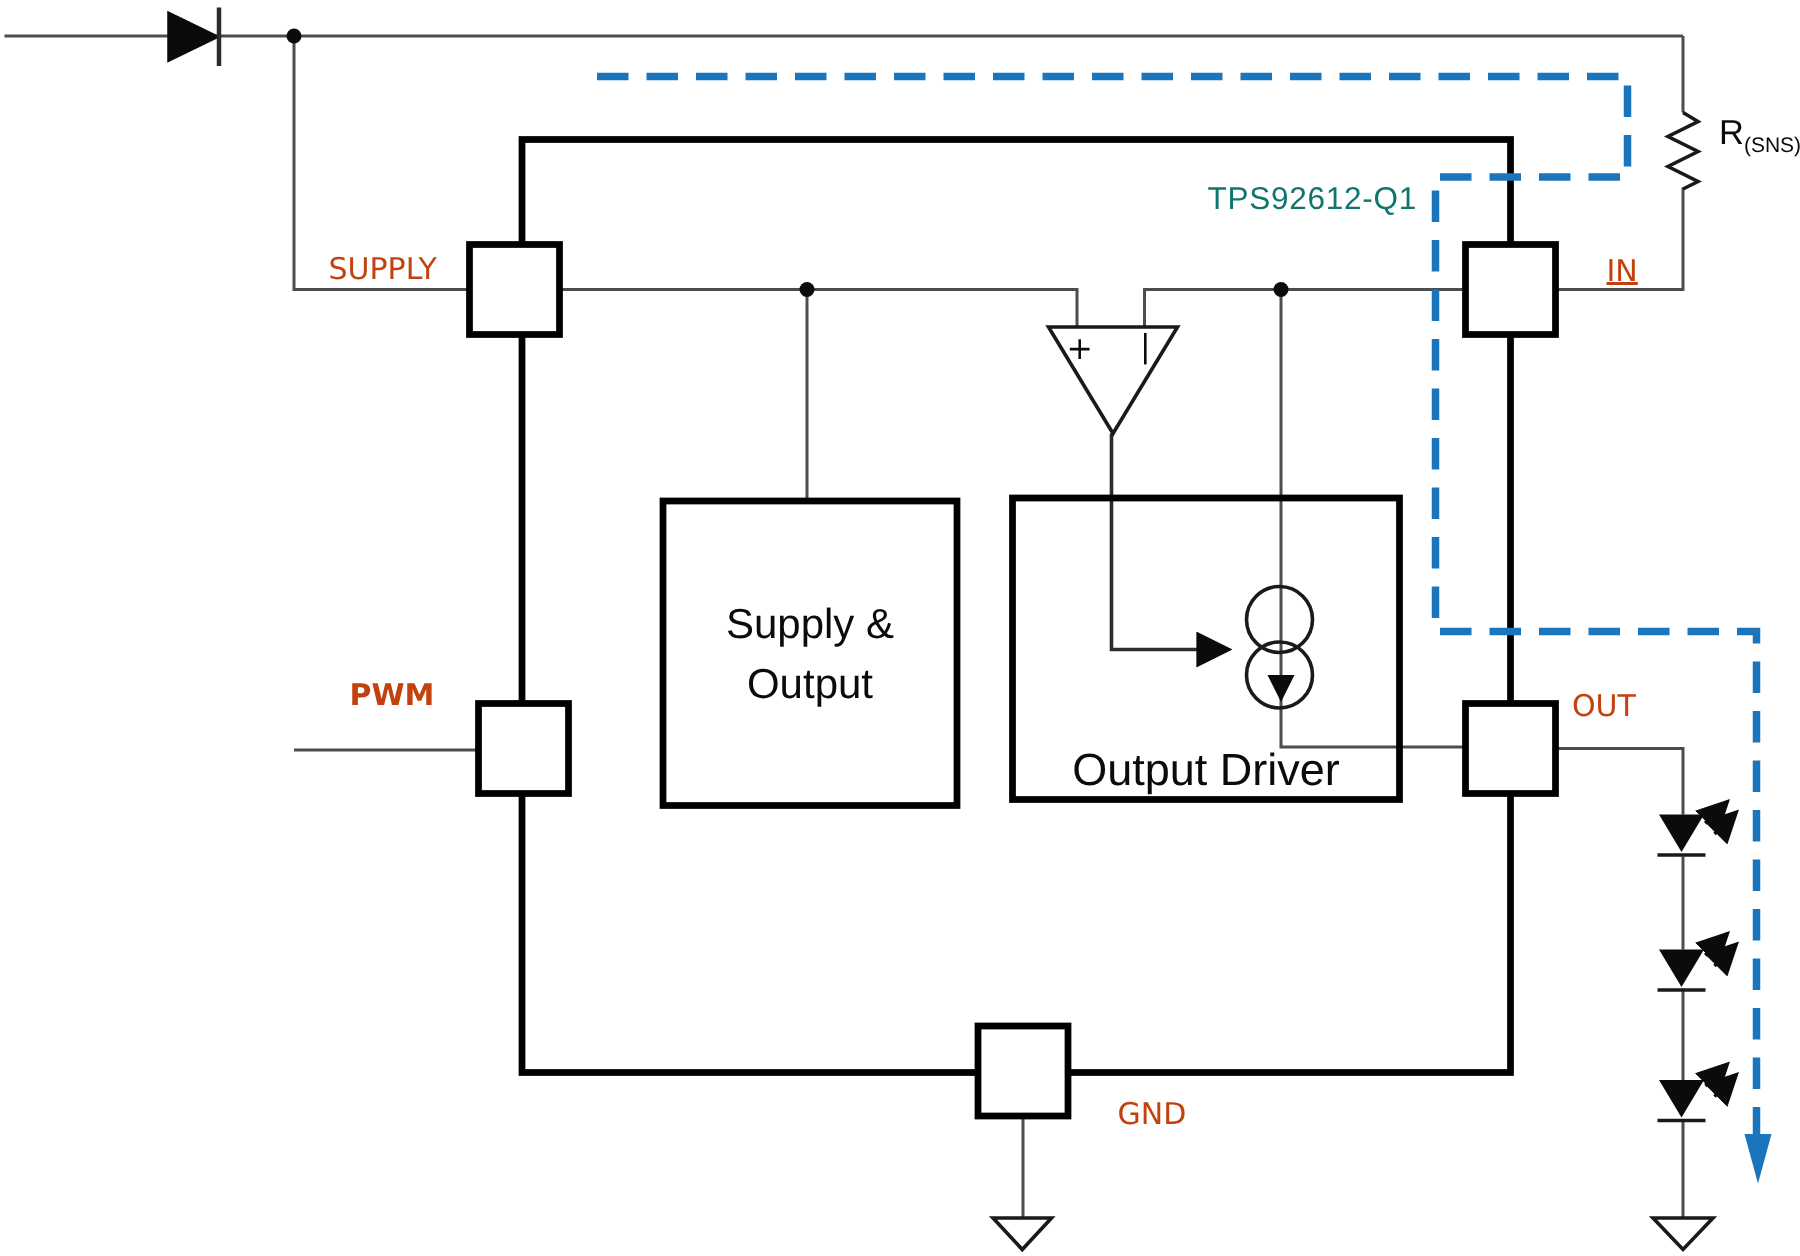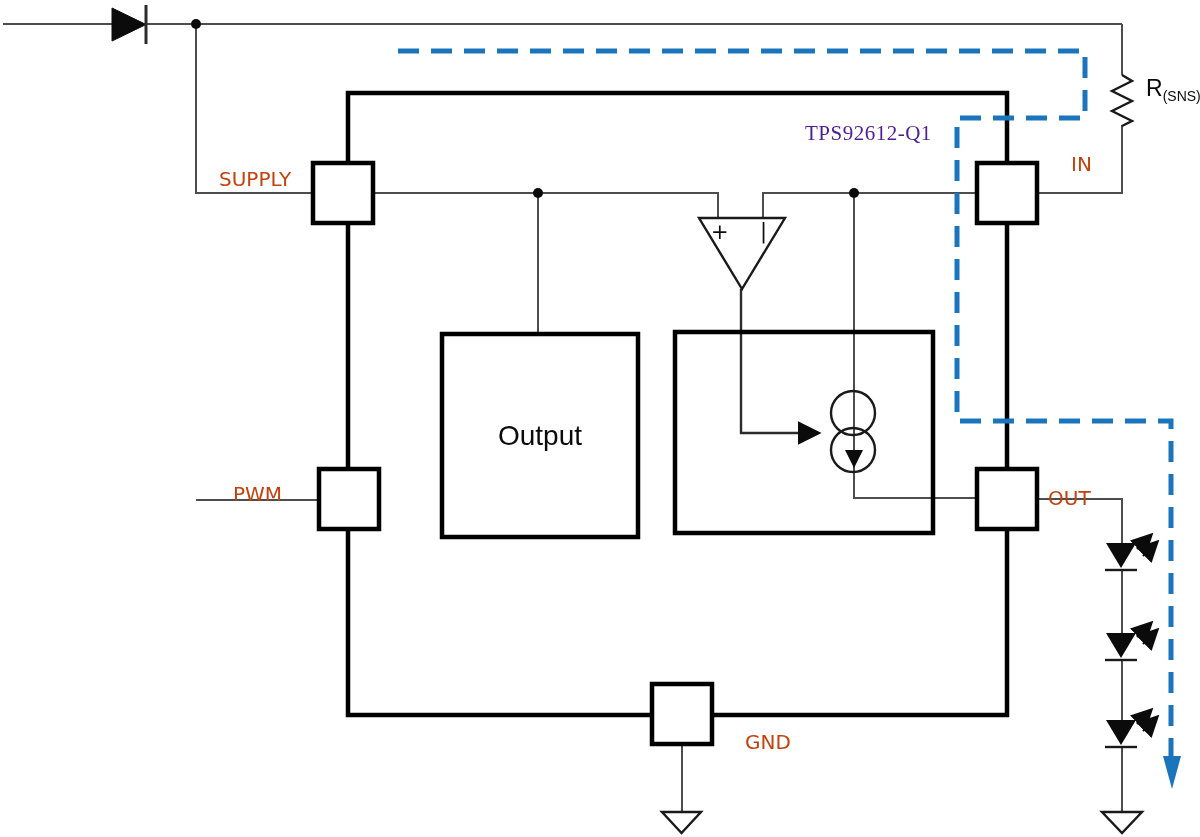--- a/index.html
+++ b/index.html
@@ -1,21 +1,21 @@
 <!DOCTYPE html>
 <html><head>
 <meta charset="utf-8">
 <style>
   html,body{margin:0;padding:0;background:#ffffff;}
   #canvas{position:relative;width:1200px;height:837px;background:#ffffff;overflow:hidden;
           font-family:"Liberation Sans","DejaVu Sans",sans-serif;}
   #wires-svg{position:absolute;left:0;top:0;}
   .lbl{position:absolute;color:#111111;white-space:nowrap;}
   .pin-lbl{font-family:"DejaVu Sans",sans-serif;font-size:20px;color:#c2410c;}
-  .part-lbl{font-family:Liberation Serif, serif;font-size:21px;letter-spacing:.5px;color:#4c1d95;}
+  .part-lbl{font-family:Liberation Sans, sans-serif;font-size:21px;letter-spacing:.5px;color:#0f766e;}
   .blk-lbl{font-family:"Liberation Sans",sans-serif;color:#0b0b0b;}
   .sc-box{position:absolute;left:442px;top:334px;width:196px;height:203px;
           display:flex;flex-direction:column;align-items:center;justify-content:center;
           font-size:28px;line-height:1.42;}
   .od-lbl{position:absolute;left:675px;top:497px;width:258px;text-align:center;font-size:30px;}
   .rsns{font-family:"Liberation Sans",sans-serif;font-size:23px;color:#0b0b0b;}
   .rsns .sub{font-size:14px;vertical-align:-5px;letter-spacing:0;}
   .op-sign{font-family:"DejaVu Sans",sans-serif;font-size:21px;color:#0b0b0b;}
 </style>
 </head>
@@ -105,26 +105,28 @@
 
     <path d="M398,51 H1085 V118 H957 V421 H1171 V756" fill="none" stroke="#1B75BC" stroke-width="5" stroke-dasharray="21 12"></path>
     <polygon points="1163,756 1181,756 1172,789" fill="#1B75BC"></polygon>
   </svg>
 
   <div class="lbl part-lbl" style="left:805px;top:121px;">TPS92612-Q1</div>
 
   <div class="lbl rsns" style="left:1146px;top:75px;text-align:right;"><span>R</span><span class="sub">(SNS)</span></div>
 
   <div class="lbl pin-lbl" style="left:219px;top:167px;">SUPPLY</div>
-  <div class="lbl pin-lbl" style="left:233px;top:482px;">PWM</div>
-  <div class="lbl pin-lbl" style="left:1071px;top:152px;">IN</div>
-  <div class="lbl pin-lbl" style="left:1048px;top:486px;">OUT</div>
+  <div class="lbl pin-lbl" style="left:233px;top:451px;font-weight:bold;">PWM</div>
+  <div class="lbl pin-lbl" style="left:1071px;top:168px;text-decoration:underline;">IN</div>
+  <div class="lbl pin-lbl" style="left:1048px;top:458px;">OUT</div>
   <div class="lbl pin-lbl" style="left:745px;top:730px;text-align:right;">GND</div>
 
   <div class="sc-box blk-lbl">
+    <span>Supply &amp;</span>
     <span>Output</span>
   </div>
 
+  <div class="lbl od-lbl blk-lbl">Output Driver</div>
 
   <div class="lbl op-sign" style="left:711px;top:220px;">+</div>
   <div class="lbl op-sign" style="left:760px;top:219px;">|</div>
 
 </div>
 
 </body></html>

